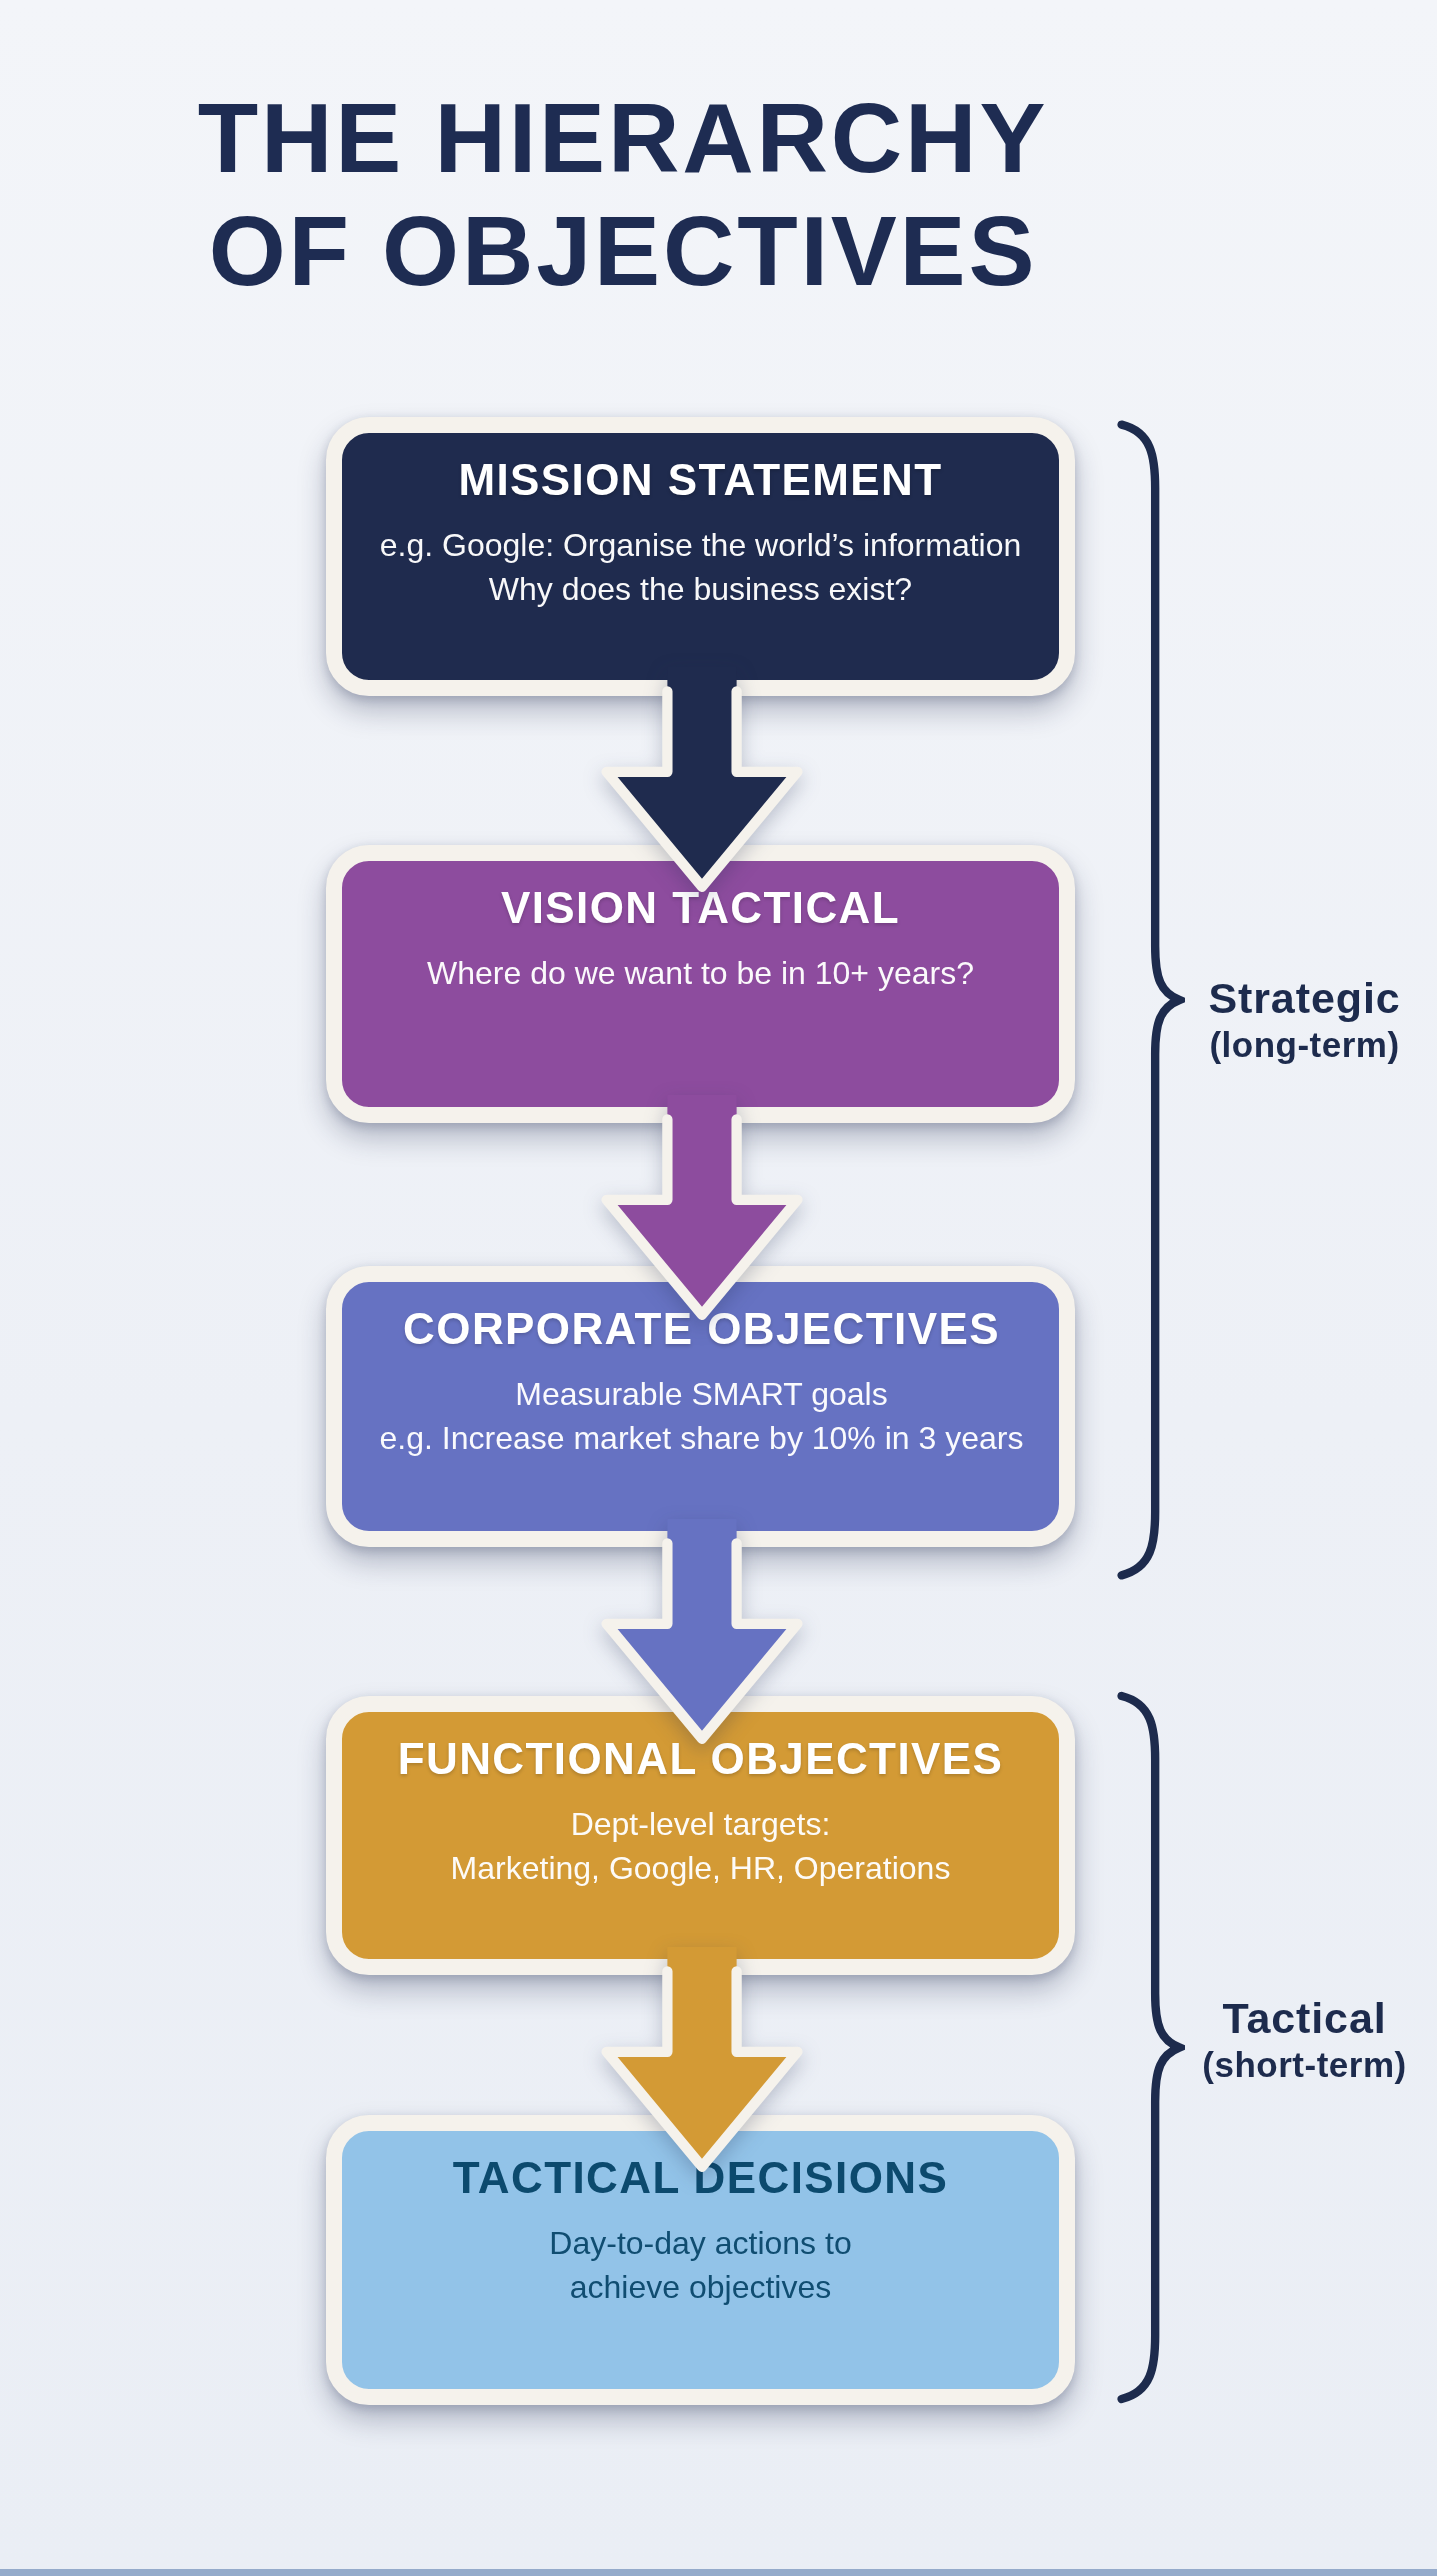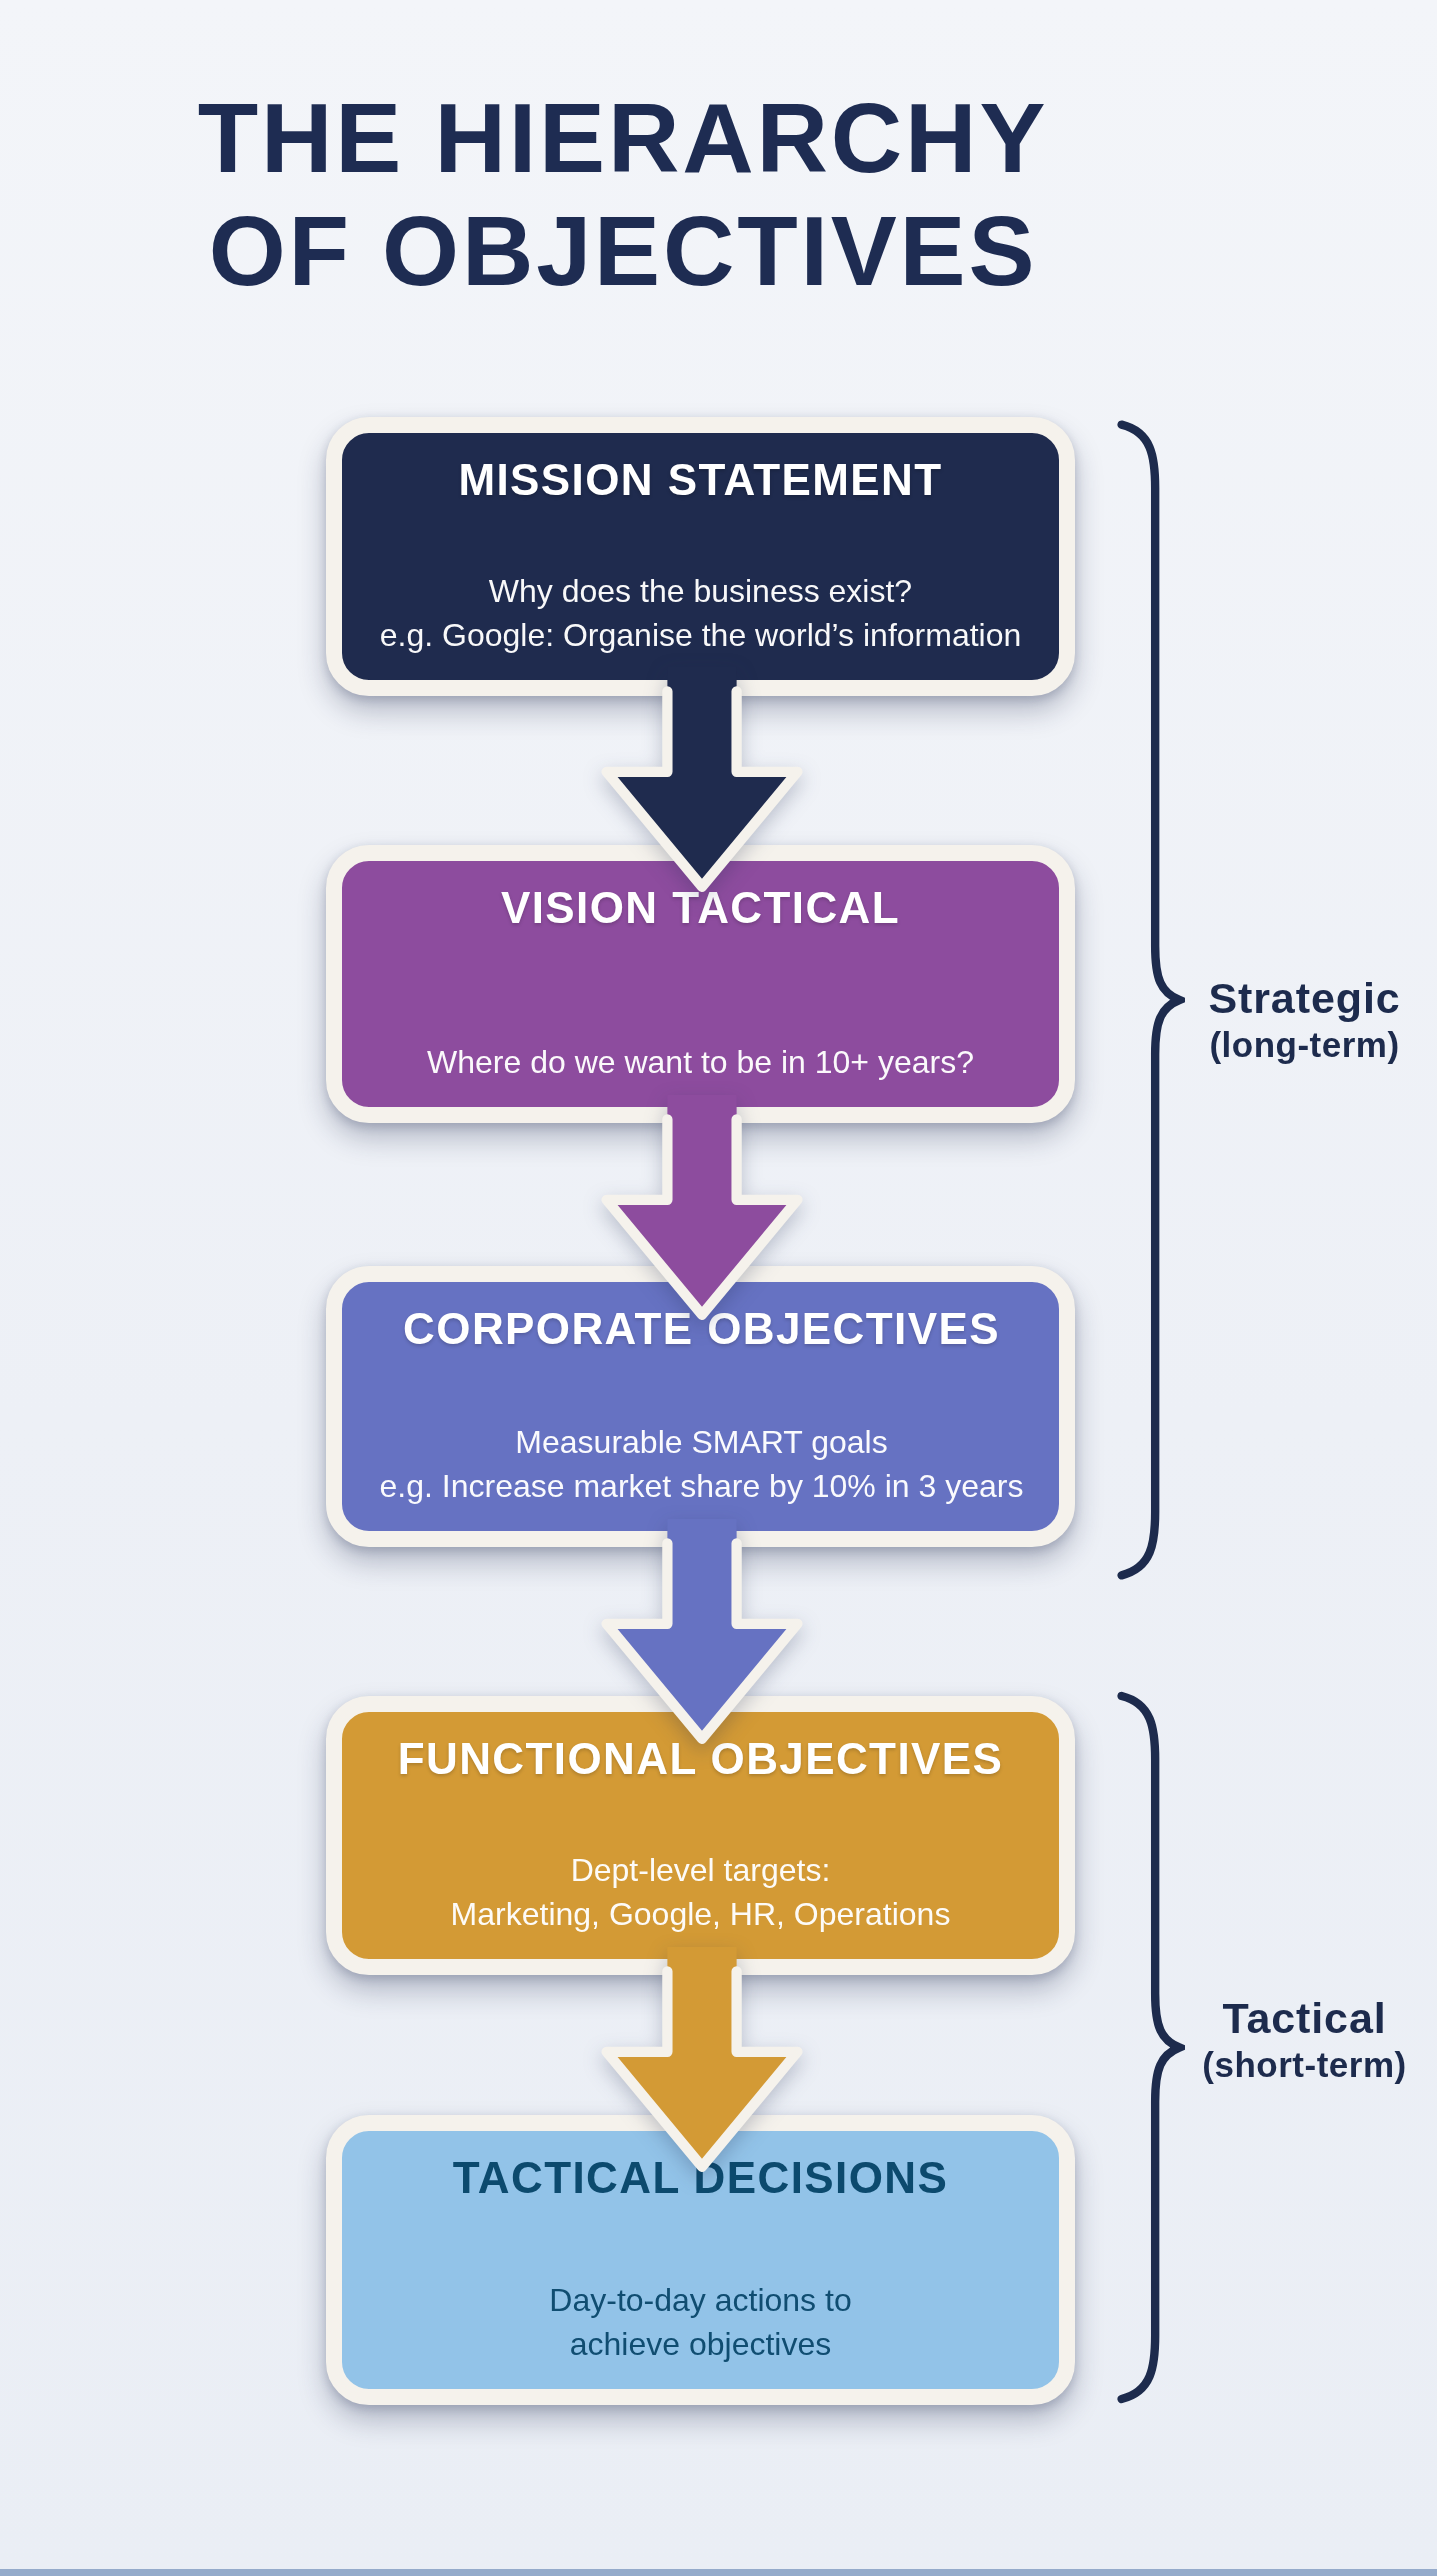--- a/index.html
+++ b/index.html
@@ -12,21 +12,21 @@
     position:absolute;top:82px;left:0;width:1158px;
     text-align:center;font-weight:800;font-size:99px;line-height:1.14;
     letter-spacing:2.8px;
     padding-left:44px;
   }
   .box{
     position:absolute;left:326px;width:749px;box-sizing:border-box;
     border:16px solid #f5f2ec;border-radius:43px;
     background-clip:padding-box;
     box-shadow:0 15px 28px rgba(28,40,75,0.28), 0 3.7px 9.4px rgba(28,40,75,0.18);
-    display:flex;flex-direction:column;justify-content:space-between;align-items:center;
+    display:flex;flex-direction:column;justify-content:flex-start;align-items:center;
     gap:19px;padding:22.5px 34px;z-index:1;
   }
   .box-heading{
     font-weight:800;font-size:44px;letter-spacing:1.4px;line-height:1.1;
     text-align:center;text-shadow:0 1.9px 3.7px rgba(0,0,0,0.18);margin:0;
   }
   .box-body{font-size:32px;line-height:1.38;text-align:center;opacity:.97;}
   .arrow{position:absolute;left:597px;width:210px;height:232px;z-index:5;
     filter:drop-shadow(0 7.5px 9.4px rgba(28,40,75,0.25));}
   .arrow path.outline{fill:none;stroke:#f5f2ec;stroke-width:11;
@@ -46,22 +46,22 @@
 <div class="canvas">
 
   <div class="page-title" style="color: rgb(30, 44, 82);">
     <div>THE HIERARCHY</div>
     <div>OF OBJECTIVES</div>
   </div>
 
   <div class="box" style="top: 417px; height: 279px; background: rgb(31, 43, 78); color: rgb(255, 255, 255);">
     <h2 class="box-heading">MISSION STATEMENT</h2>
     <div class="box-body">
+      <div>e.g. Google: Organise the world’s information</div>
       <div>Why does the business exist?</div>
-      <div>e.g. Google: Organise the world’s information</div>
     </div>
   </div>
 
   <svg class="arrow" style="top:667px;" viewBox="0 0 224 248">
     <path d="M75,-10 L75,112 L10,112 L112,235 L214,112 L149,112 L149,-10 Z" fill="#1f2b4e"></path>
     <path class="outline" d="M75,26 L75,112 L10,112 L112,235 L214,112 L149,112 L149,26"></path>
   </svg>
 
   <div class="box" style="top: 845px; height: 278px; background: rgb(141, 76, 158); color: rgb(255, 255, 255);">
     <h2 class="box-heading">VISION TACTICAL</h2>

